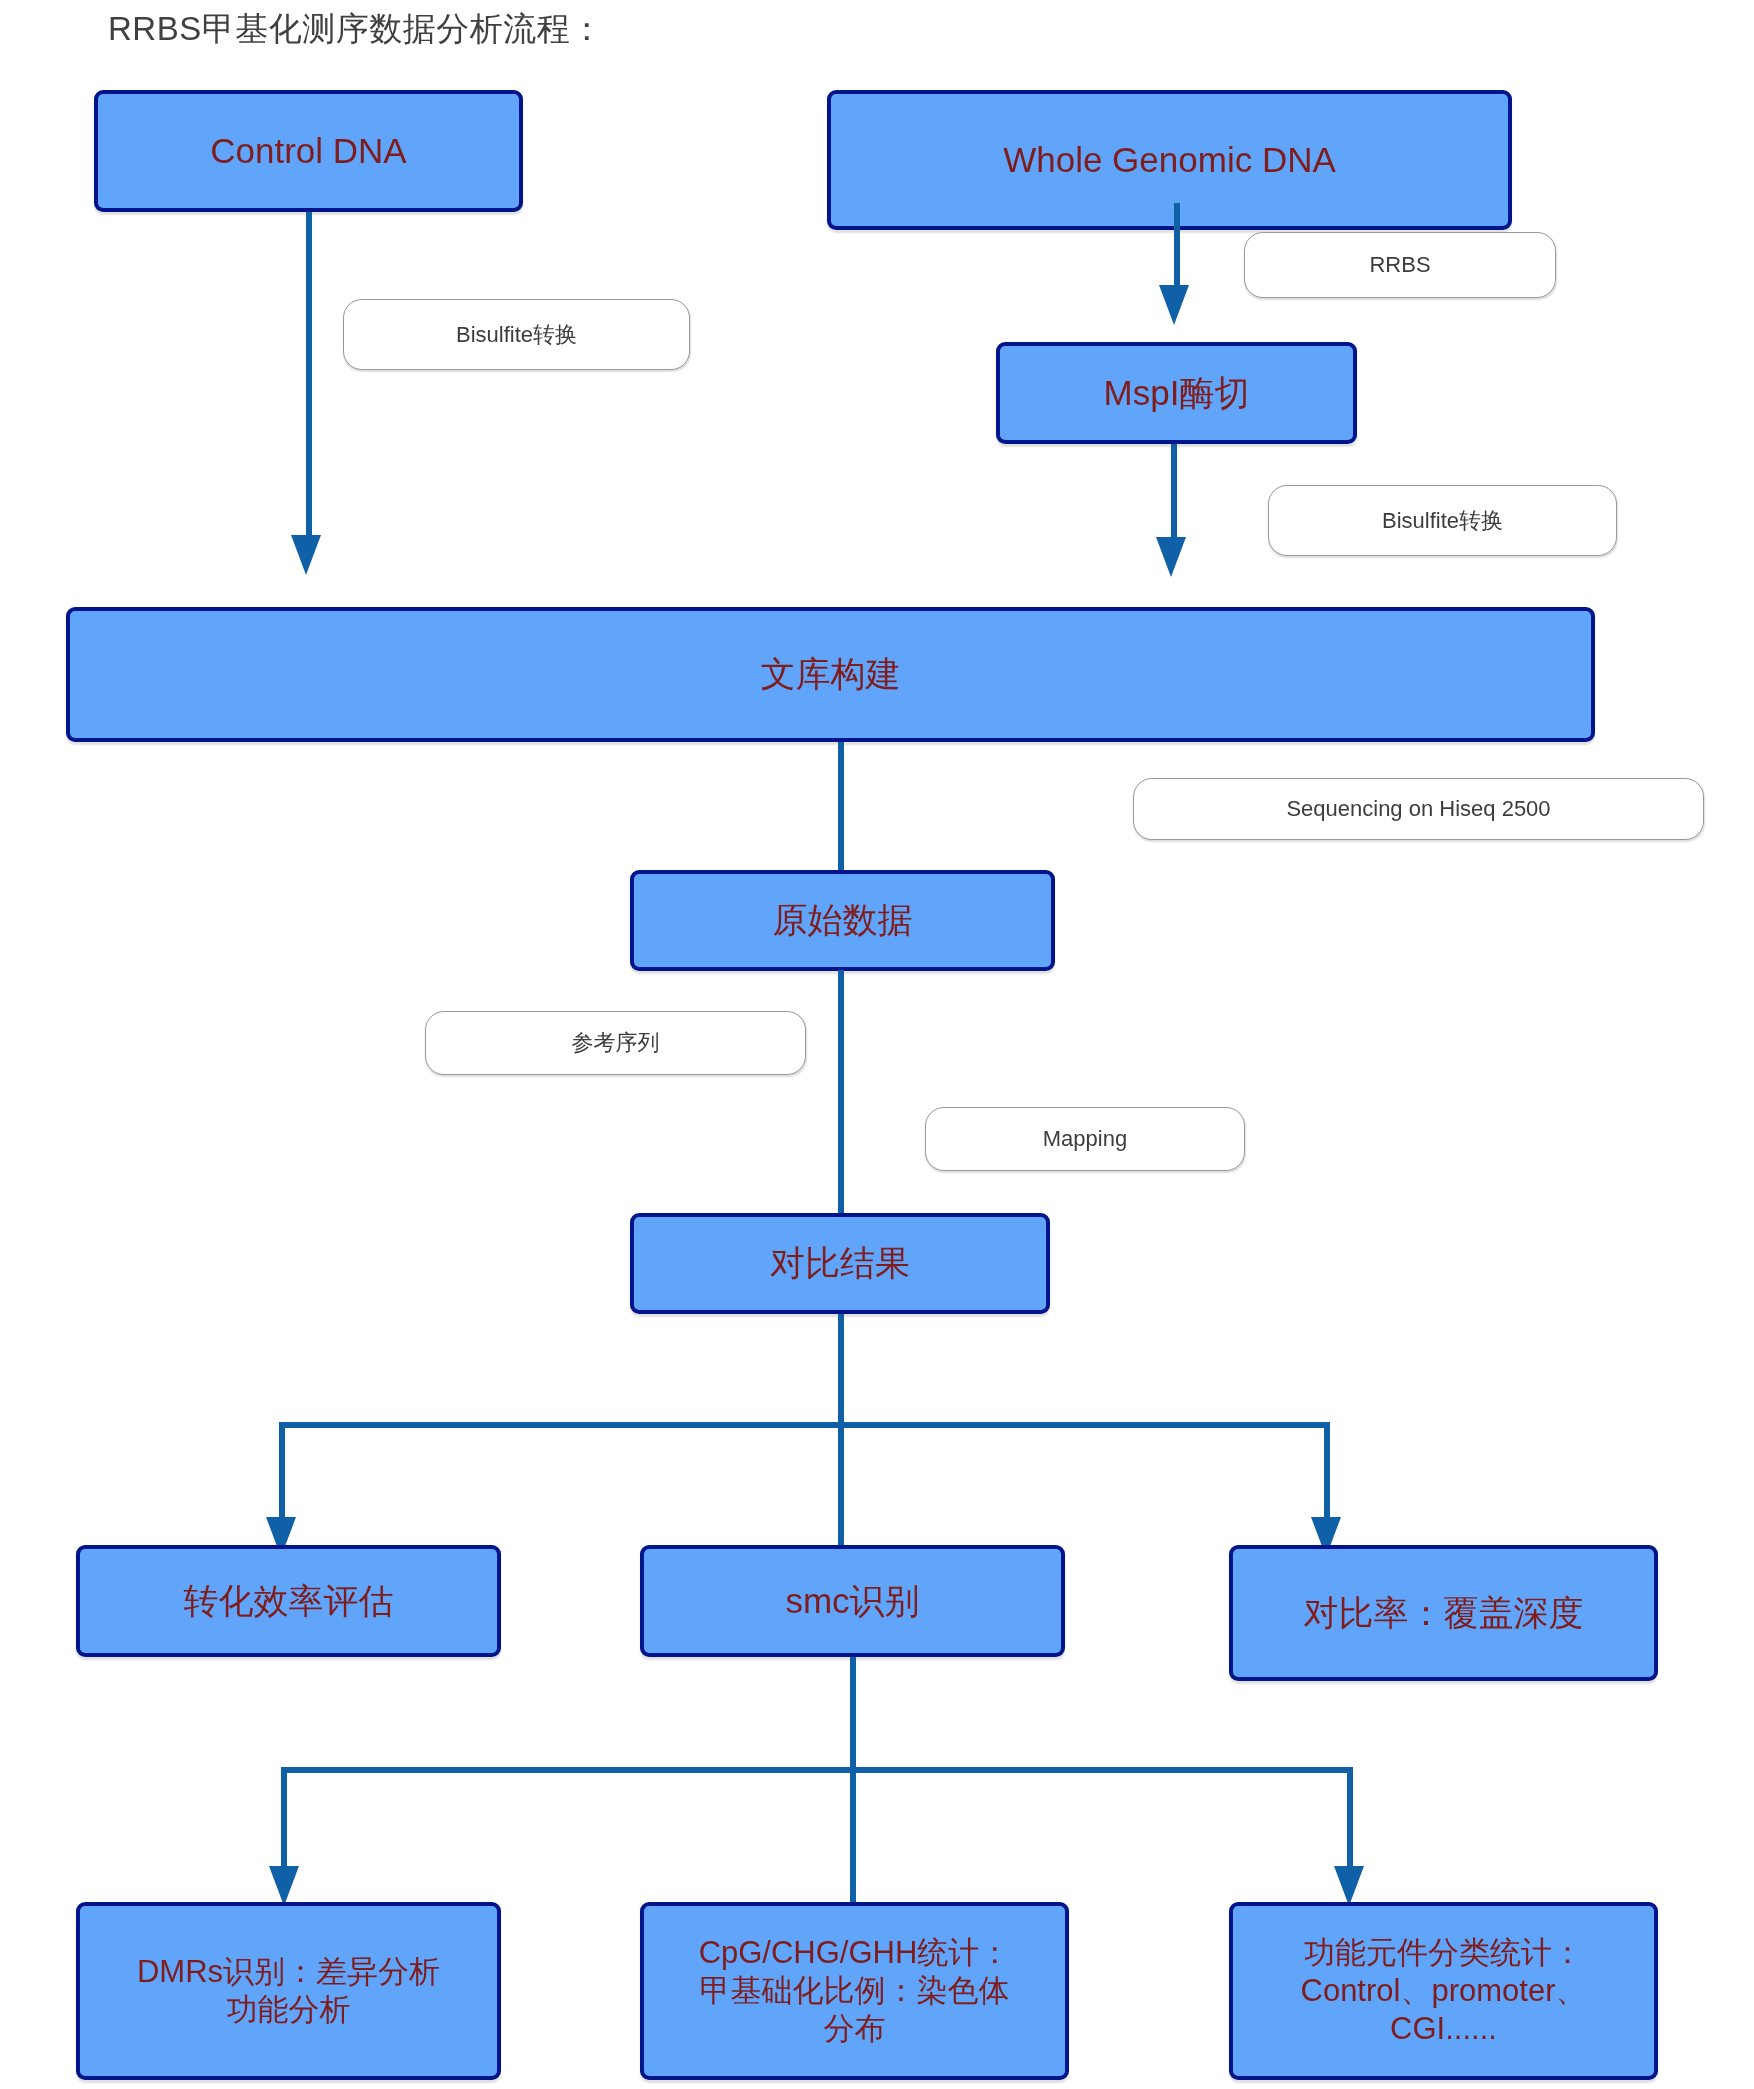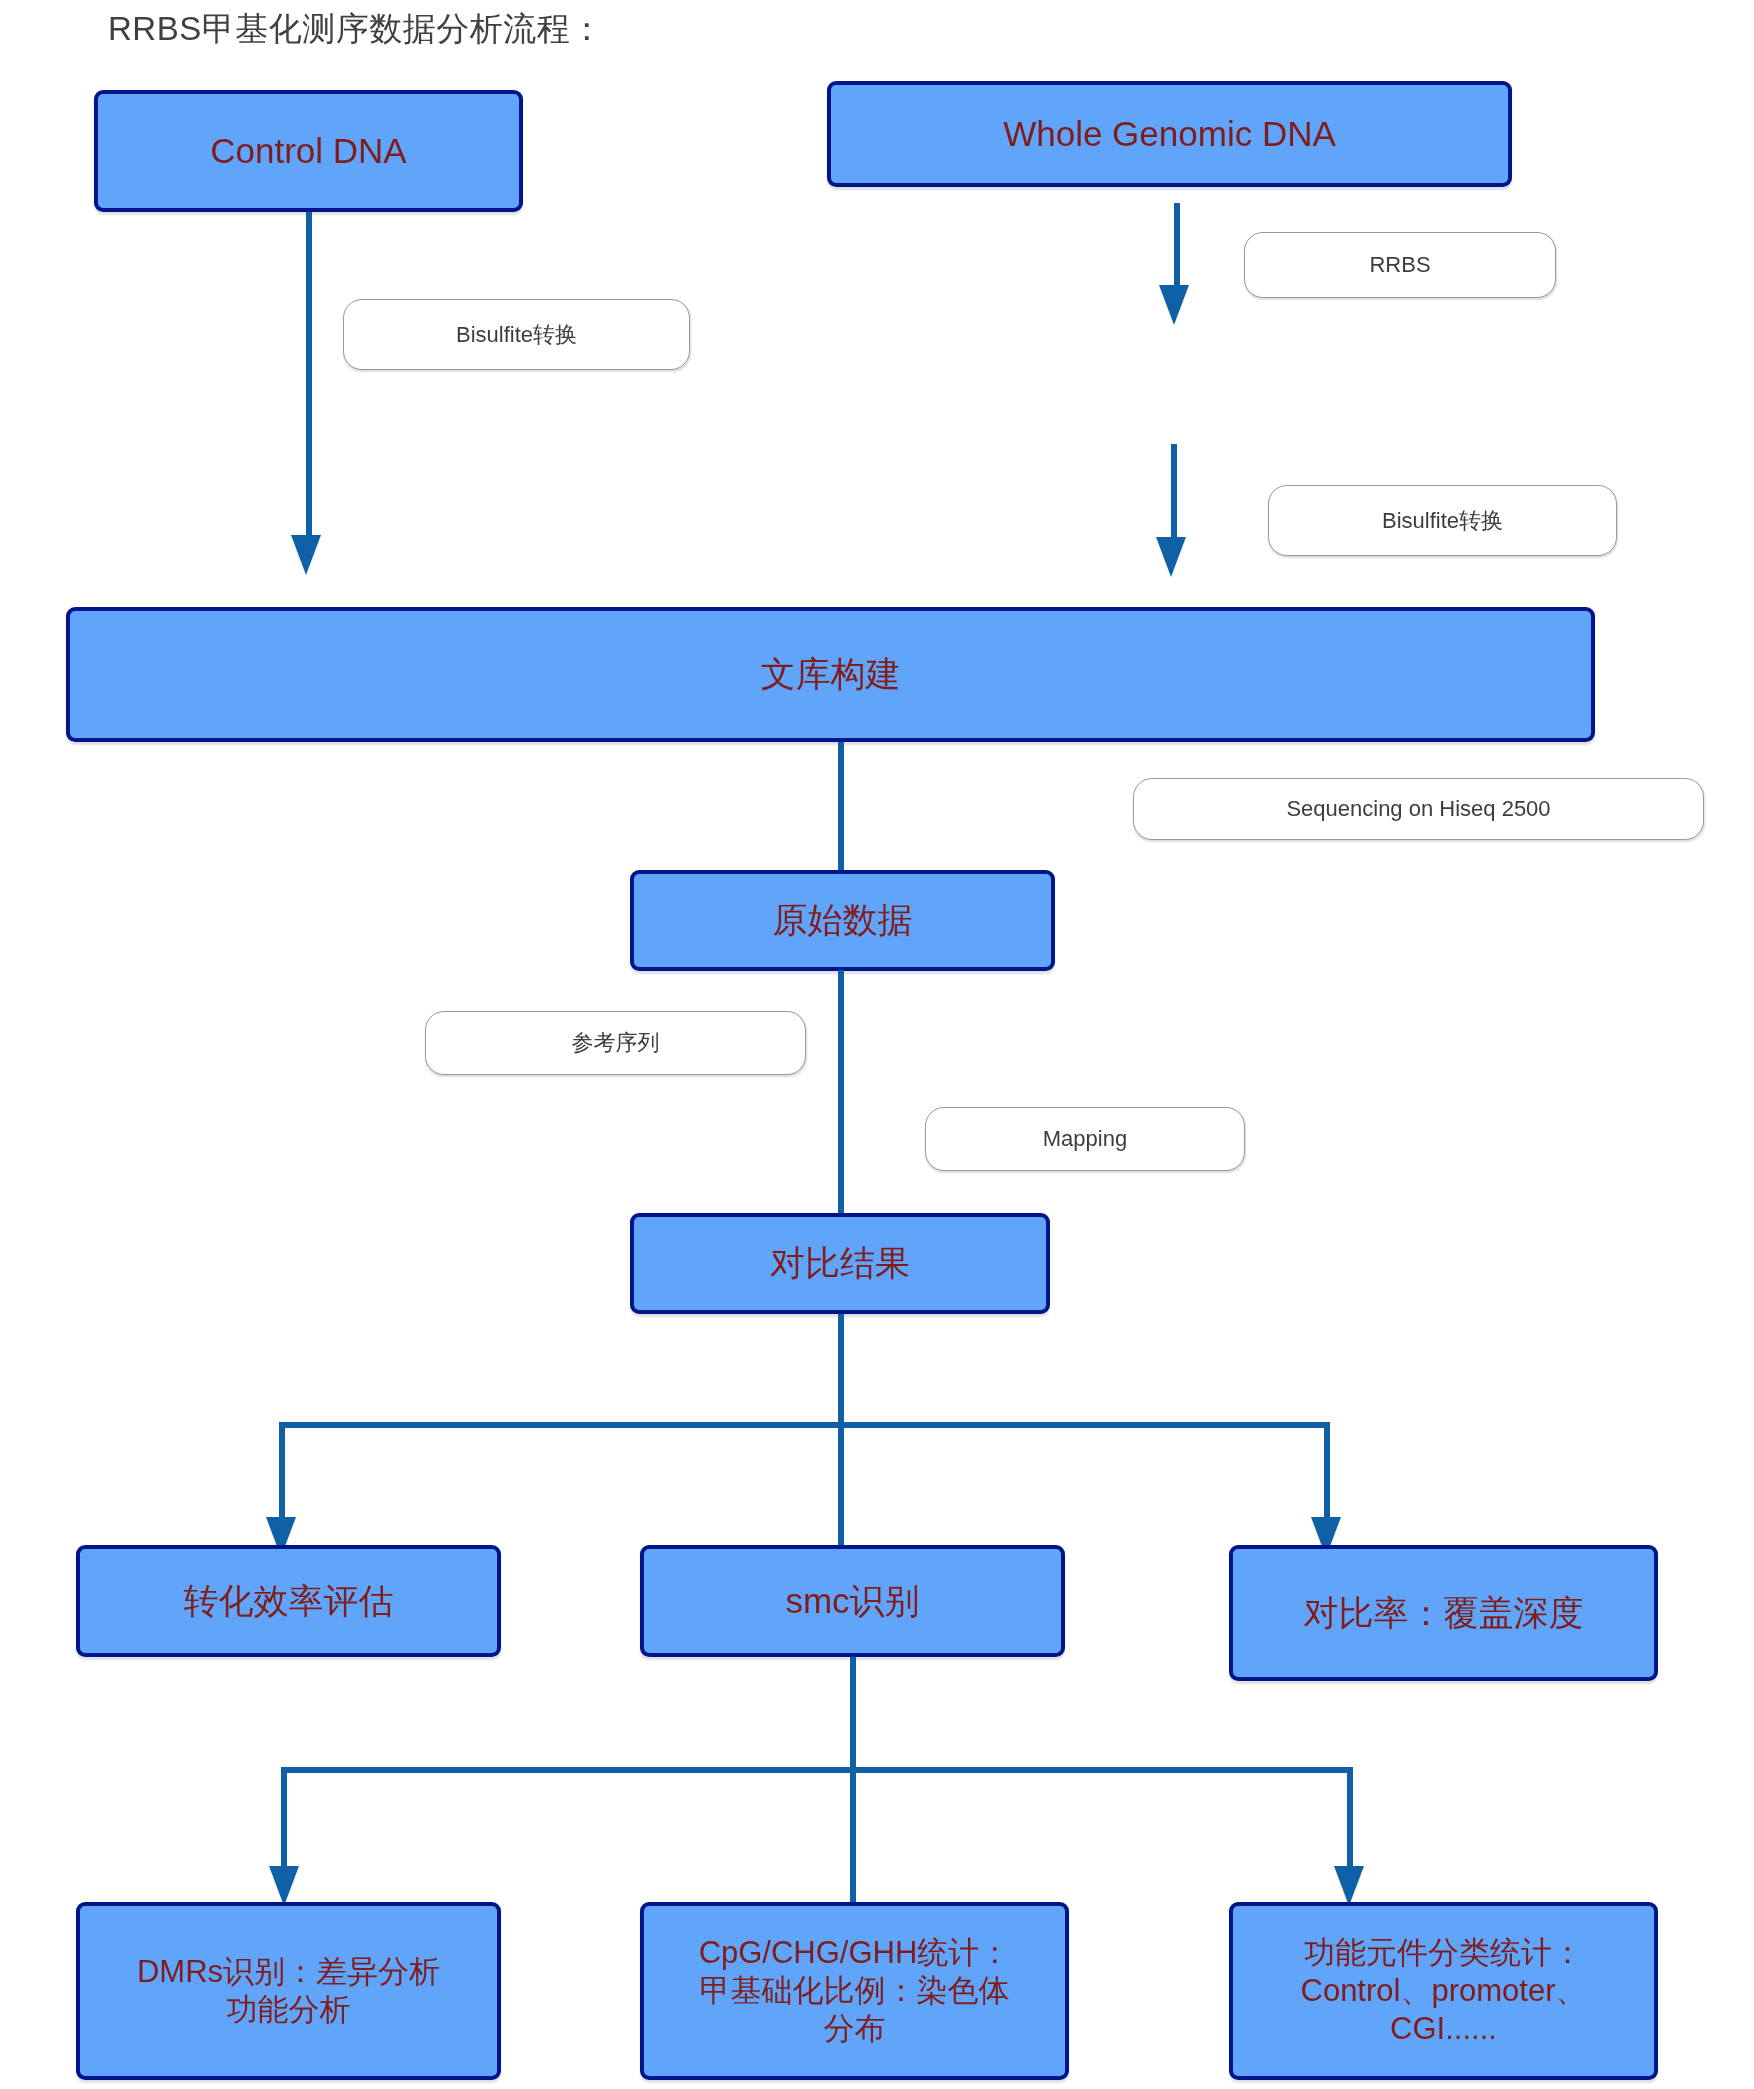--- a/index.html
+++ b/index.html
@@ -87,32 +87,33 @@
 </style>
 </head>
 <body>
 
 <div id="canvas">
 
   <div class="title">RRBS甲基化测序数据分析流程：</div>
 
   <div class="pbox" style="left:94px; top:90px; width:429px; height:122px;">Control DNA</div>
 
-  <div class="pbox" style="left:827px; top:81px; width:685px; height:106px;">Whole Genomic DNA</div>
+  <div class="pbox" style="left:827px; top:90px; width:685px; height:140px;">Whole Genomic DNA</div>
 
   <div class="vline" style="left:306px; top:212px; height:334px;"></div>
   <div class="arrowhead" style="left:291px; top:535px;"></div>
 
   <div class="abox" style="left:343px; top:299px; width:347px; height:71px;">Bisulfite转换</div>
 
   <div class="vline" style="left:1174px; top:203px; height:90px;"></div>
   <div class="arrowhead" style="left:1159px; top:285px;"></div>
 
   <div class="abox" style="left:1244px; top:232px; width:312px; height:66px;">RRBS</div>
 
+  <div class="pbox" style="left:996px; top:342px; width:361px; height:102px;">MspI酶切</div>
 
   <div class="vline" style="left:1171px; top:444px; height:102px;"></div>
   <div class="arrowhead" style="left:1156px; top:537px;"></div>
 
   <div class="abox" style="left:1268px; top:485px; width:349px; height:71px;">Bisulfite转换</div>
 
   <div class="pbox" style="left:66px; top:607px; width:1529px; height:135px;">文库构建</div>
 
   <div class="vline" style="left:838px; top:742px; height:128px;"></div>
 

